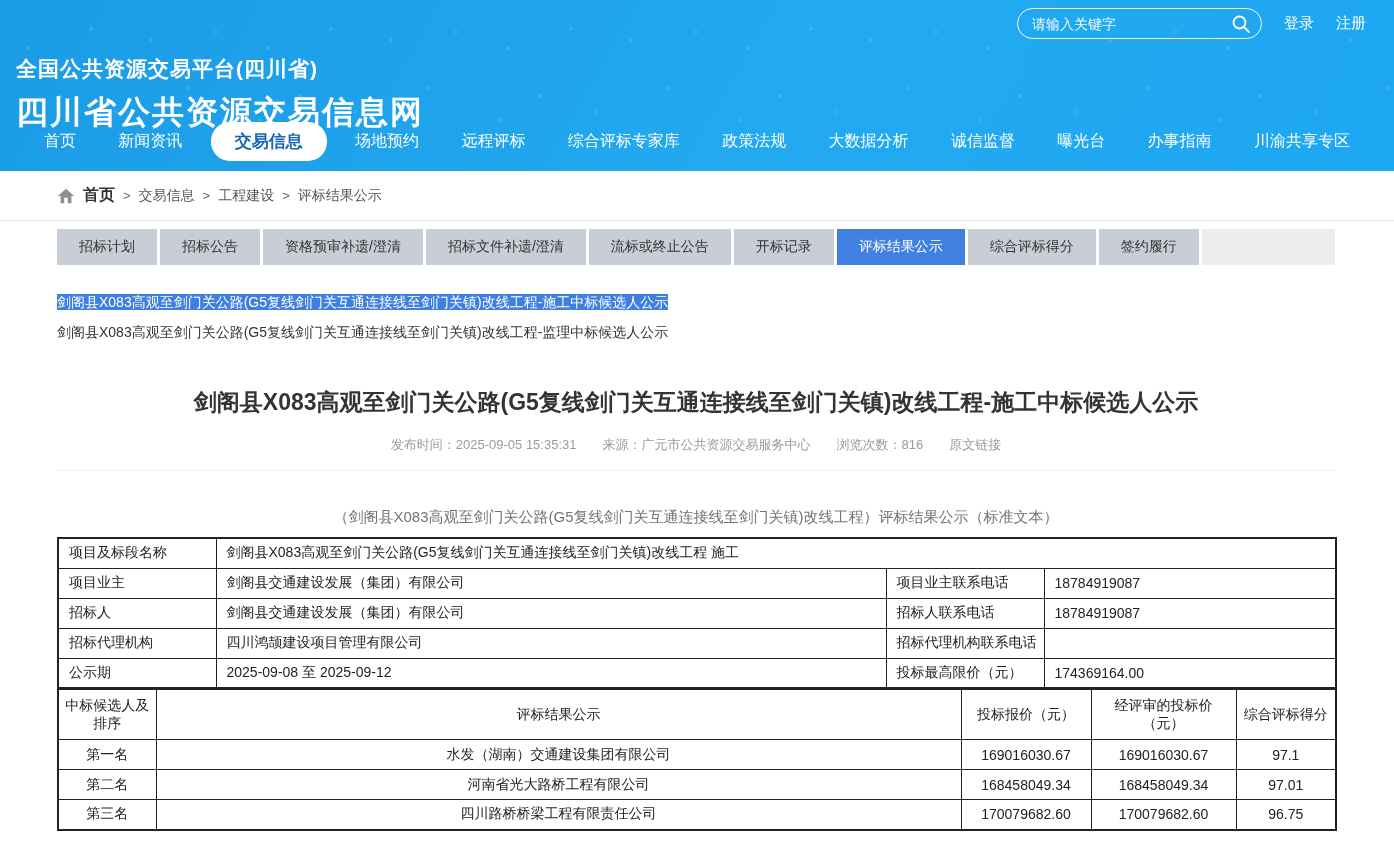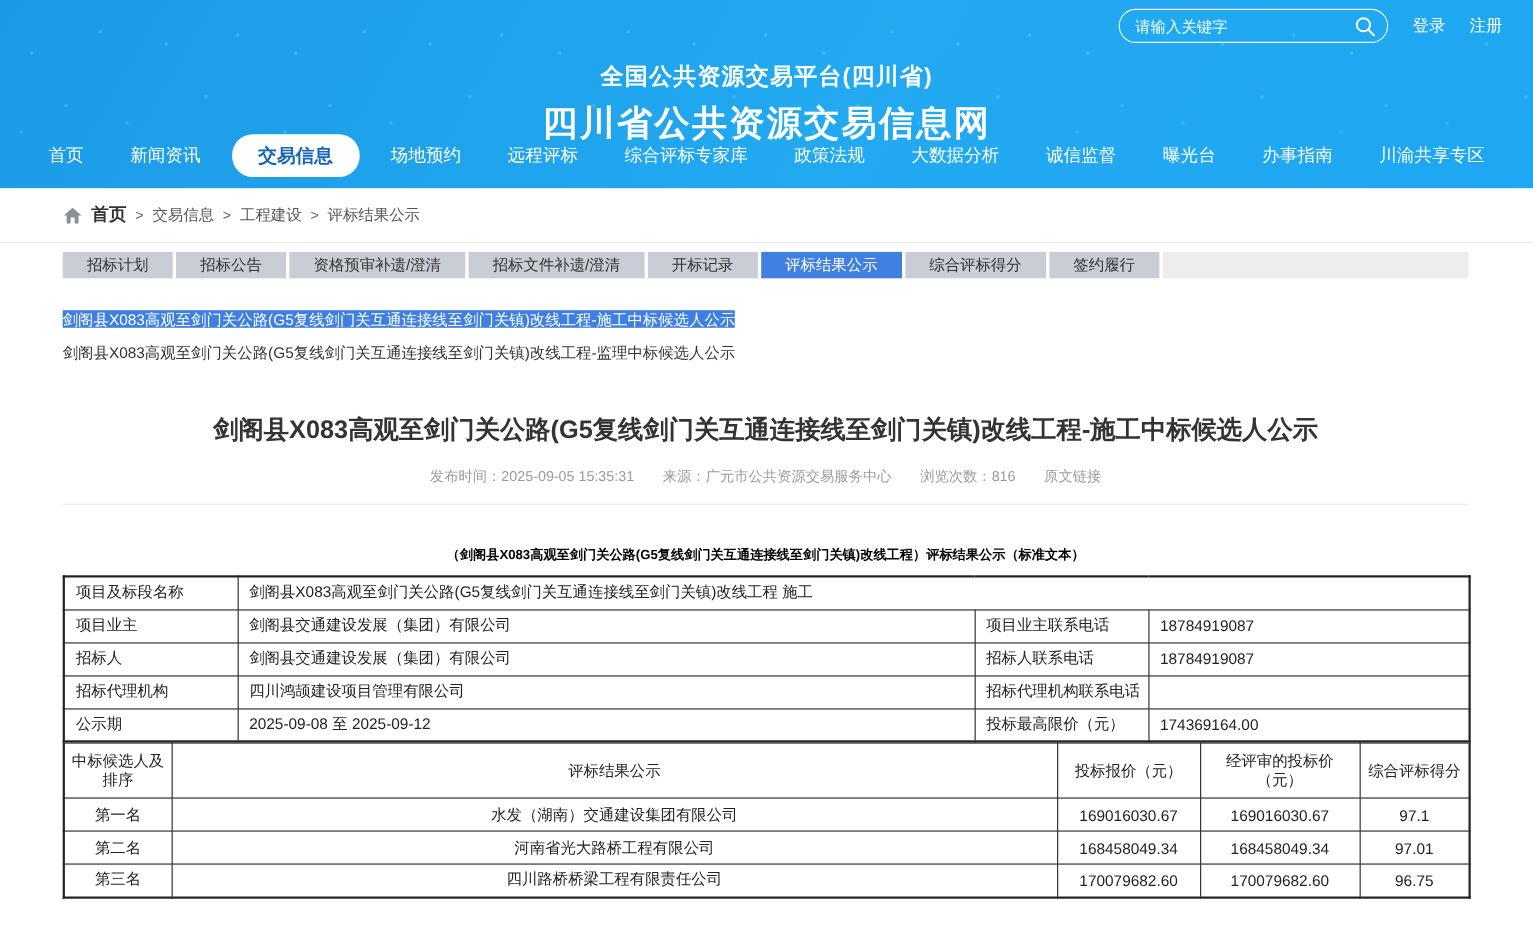--- a/index.html
+++ b/index.html
@@ -29,21 +29,21 @@
   .search-pill{
     display:flex; align-items:center; width:245px; height:31px;
     border:1px solid rgba(255,255,255,.95); border-radius:16px; padding:0 10px 0 14px;
   }
   .search-pill input{
     flex:1; background:transparent; border:none; outline:none; color:#fff; font-size:14px;
   }
   .search-pill input::placeholder{ color:rgba(255,255,255,.95); }
   .search-btn{ background:none; border:none; cursor:pointer; display:flex; align-items:center; }
   .auth-link{ color:#fff; font-size:15px; text-decoration:none; cursor:pointer; }
-  .header-titles{ position:absolute; top:55px; left:0; right:0; text-align:center; z-index:2; }
+  .header-titles{ position:absolute; top:55px; left:16px; right:0; text-align:left; z-index:2; }
   .platform-title{ font-size:21px; font-weight:700; letter-spacing:1px; }
   .site-title{ margin-top:8px; font-size:32px; font-weight:700; letter-spacing:2px; }
   .main-nav{
     position:absolute; bottom:10px; left:0; right:0; z-index:2;
     display:flex; justify-content:space-between; align-items:center; padding:0 30px;
   }
   .nav-item{ color:#fff; font-size:16px; padding:7px 14px; cursor:pointer; white-space:nowrap; }
   .nav-item.active{
     background:#fff; color:#1565b4; font-weight:700; border-radius:19px; padding:8px 24px; font-size:17px;
   }
@@ -53,42 +53,42 @@
     height:50px; background:#fff; border-bottom:1px solid #e9e9e9;
     display:flex; align-items:center; padding-left:57px; gap:8px;
   }
   .crumb-home{ font-size:16px; font-weight:700; color:#333; cursor:pointer; }
   .crumb-sep{ color:#666; font-size:13px; }
   .crumb-item{ color:#555; font-size:14px; cursor:pointer; }
 
   .content{ width:1278px; margin-left:57px; }
 
   
-  .tab-row{ display:flex; margin-top:8px; height:24px; }
+  .tab-row{ display:flex; margin-top:8px; height:36px; }
   .tab{
     background:#c9cdd6; color:#333; font-size:14px; display:flex; align-items:center;
     padding:0 22px; margin-right:3px; cursor:pointer; white-space:nowrap;
   }
   .tab.active{ background:#4080e0; color:#fff; }
   .tab-filler{ flex:1; background:#ededed; }
 
   
   .link-list{ margin-top:22px; }
   .link-row{ font-size:14px; color:#333; line-height:30px; cursor:pointer; }
   .link-row .selected{ background:#3e7fe0; color:#fff; }
 
   
   .article-title{ margin-top:40px; text-align:center; font-size:23px; font-weight:700; color:#333; }
   .article-meta{
     margin-top:18px; display:flex; justify-content:center; gap:26px;
     font-size:13px; color:#9b9b9b;
   }
   .article-meta .orig-link{ cursor:pointer; }
   .divider{ margin-top:16px; border:none; border-top:1px solid #ececec; }
-  .table-caption{ margin-top:37px; text-align:center; font-size:12px; color:#000000;font-weight:bold; }
+  .table-caption{ margin-top:37px; text-align:center; font-size:15px; color:#737373; }
 
   
   table{ border-collapse:collapse; width:1278px; table-layout:fixed; }
   .details-table{ margin-top:10px; border:2px solid #222; }
   .details-table td{
     border:1px solid #222; height:30px; font-size:14px; color:#222;
     padding:2px 10px; vertical-align:middle; overflow:hidden; white-space:nowrap;
   }
   .candidates-table{ border:2px solid #222; border-top:none; }
   .candidates-table td,.candidates-table th{
@@ -152,20 +152,21 @@
   <span class="crumb-item">评标结果公示</span>
 </div>
 
 <div class="content">
 
   <div class="tab-row">
     <span class="tab">招标计划</span>
     <span class="tab">招标公告</span>
     <span class="tab">资格预审补遗/澄清</span>
     <span class="tab">招标文件补遗/澄清</span>
+    <span class="tab">流标或终止公告</span>
     <span class="tab">开标记录</span>
     <span class="tab active">评标结果公示</span>
     <span class="tab">综合评标得分</span>
     <span class="tab">签约履行</span>
     <span class="tab-filler"></span>
   </div>
 
   <div class="link-list">
     <div class="link-row">
       <span class="selected">剑阁县X083高观至剑门关公路(G5复线剑门关互通连接线至剑门关镇)改线工程-施工中标候选人公示</span>

